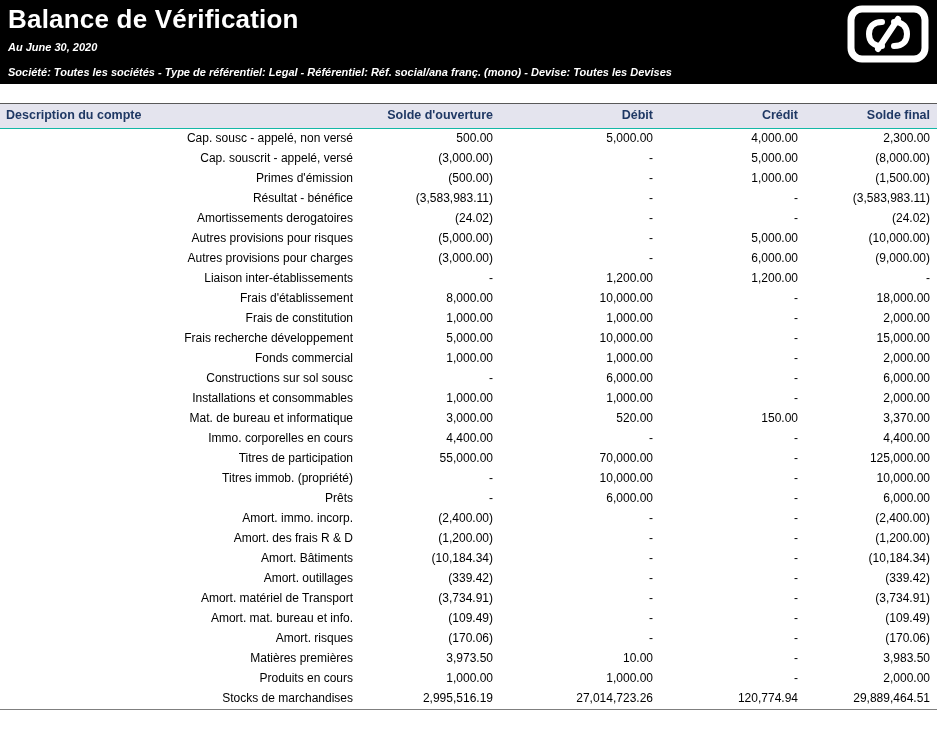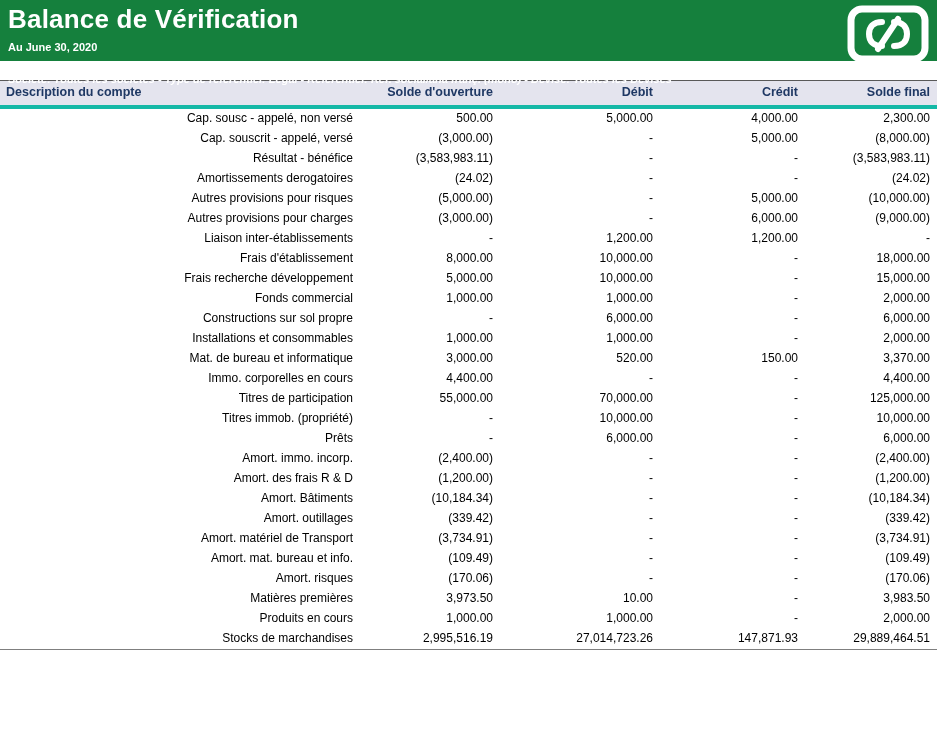--- a/index.html
+++ b/index.html
@@ -8,42 +8,43 @@
     width: 937px;
     height: 748px;
     background: #ffffff;
     font-family: "Liberation Sans", sans-serif;
     overflow: hidden;
   }
 
   
   .report-header {
     position: relative;
-    height: 61px;
-    background: #15803d;
+    height: 84px;
+    background: #000000;
     color: #ffffff;
     padding: 5px 12px 0 8px;
   }
   .report-title {
     margin: 0;
     font-size: 26px;
     font-weight: 700;
     line-height: 1.15;
     letter-spacing: 0.2px;
   }
   .report-subline {
     font-size: 11px;
+    font-style: italic;
     font-weight: 700;
     margin-top: 6px;
   }
   .report-filters {
     font-size: 11px;
     font-style: italic;
     font-weight: 700;
-    margin-top: 20px;
+    margin-top: 13px;
   }
   .logo {
     position: absolute;
     top: 5px;
     right: 8px;
     width: 82px;
     height: 58px;
   }
 
   
@@ -62,21 +63,21 @@
 
   thead th {
     background: #e4e4ee;
     color: #1f3864;
     font-size: 12.5px;
     font-weight: 700;
     text-align: right;
     padding: 4px 7px 5px 7px;
     line-height: 15px;
     border-top: 1px solid #595959;
-    border-bottom: 4px solid #14b8a6;
+    border-bottom: 1px solid #14b8a6;
     white-space: nowrap;
     overflow: hidden;
   }
   thead th:first-child { text-align: left; padding-left: 6px; }
 
   tbody td {
     font-size: 12px;
     color: #000000;
     text-align: right;
     padding: 2px 7px 3px 7px;
@@ -132,20 +133,27 @@
             <td>2,300.00</td>
           </tr>
           <tr>
             <td>Cap. souscrit - appelé, versé</td>
             <td>(3,000.00)</td>
             <td>-</td>
             <td>5,000.00</td>
             <td>(8,000.00)</td>
           </tr>
           <tr>
+            <td>Primes d'émission</td>
+            <td>(500.00)</td>
+            <td>-</td>
+            <td>1,000.00</td>
+            <td>(1,500.00)</td>
+          </tr>
+          <tr>
             <td>Résultat - bénéfice</td>
             <td>(3,583,983.11)</td>
             <td>-</td>
             <td>-</td>
             <td>(3,583,983.11)</td>
           </tr>
           <tr>
             <td>Amortissements derogatoires</td>
             <td>(24.02)</td>
             <td>-</td>
@@ -174,35 +182,42 @@
             <td>-</td>
           </tr>
           <tr>
             <td>Frais d'établissement</td>
             <td>8,000.00</td>
             <td>10,000.00</td>
             <td>-</td>
             <td>18,000.00</td>
           </tr>
           <tr>
+            <td>Frais de constitution</td>
+            <td>1,000.00</td>
+            <td>1,000.00</td>
+            <td>-</td>
+            <td>2,000.00</td>
+          </tr>
+          <tr>
             <td>Frais recherche développement</td>
             <td>5,000.00</td>
             <td>10,000.00</td>
             <td>-</td>
             <td>15,000.00</td>
           </tr>
           <tr>
             <td>Fonds commercial</td>
             <td>1,000.00</td>
             <td>1,000.00</td>
             <td>-</td>
             <td>2,000.00</td>
           </tr>
           <tr>
-            <td>Constructions sur sol propre</td>
+            <td>Constructions sur sol sousc</td>
             <td>-</td>
             <td>6,000.00</td>
             <td>-</td>
             <td>6,000.00</td>
           </tr>
           <tr>
             <td>Installations et consommables</td>
             <td>1,000.00</td>
             <td>1,000.00</td>
             <td>-</td>
@@ -303,20 +318,20 @@
             <td>Produits en cours</td>
             <td>1,000.00</td>
             <td>1,000.00</td>
             <td>-</td>
             <td>2,000.00</td>
           </tr>
           <tr>
             <td>Stocks de marchandises</td>
             <td>2,995,516.19</td>
             <td>27,014,723.26</td>
-            <td>147,871.93</td>
+            <td>120,774.94</td>
             <td>29,889,464.51</td>
           </tr>
         </tbody>
     </table>
   </div>
 
 </div>
 
 </body></html>

